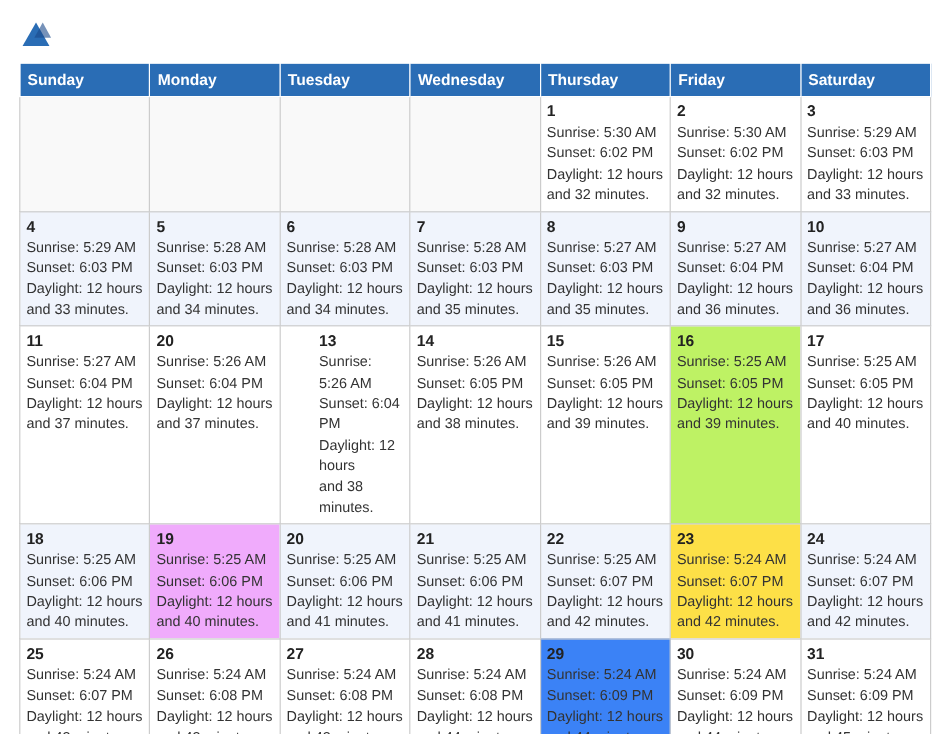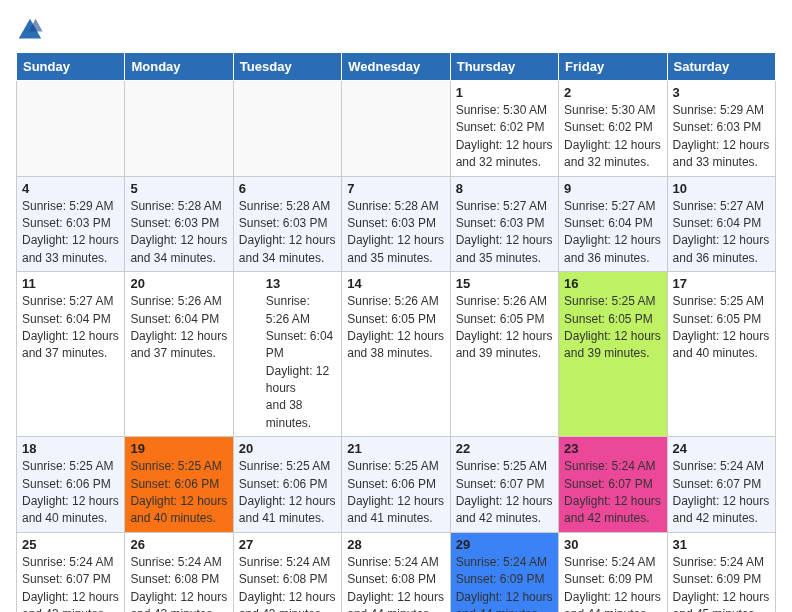--- a/index.html
+++ b/index.html
@@ -207,37 +207,37 @@
         <td style="background: rgb(255, 255, 255);">
           <span class="day-num">17</span>
           <div class="day-info">Sunrise: 5:25 AM<br>Sunset: 6:05 PM<br>Daylight: 12 hours<br>and 40 minutes.</div>
         </td>
       </tr>
       <tr>
         <td style="background: rgb(240, 244, 252);">
           <span class="day-num">18</span>
           <div class="day-info">Sunrise: 5:25 AM<br>Sunset: 6:06 PM<br>Daylight: 12 hours<br>and 40 minutes.</div>
         </td>
-        <td style="background: #f97316;">
+        <td style="background: #f0abfc;">
           <span class="day-num">19</span>
           <div class="day-info">Sunrise: 5:25 AM<br>Sunset: 6:06 PM<br>Daylight: 12 hours<br>and 40 minutes.</div>
         </td>
         <td style="background: rgb(240, 244, 252); margin-left: 46px;">
           <span class="day-num">20</span>
           <div class="day-info">Sunrise: 5:25 AM<br>Sunset: 6:06 PM<br>Daylight: 12 hours<br>and 41 minutes.</div>
         </td>
         <td style="background: rgb(240, 244, 252); margin-top: 43px;">
           <span class="day-num">21</span>
           <div class="day-info">Sunrise: 5:25 AM<br>Sunset: 6:06 PM<br>Daylight: 12 hours<br>and 41 minutes.</div>
         </td>
         <td style="background: rgb(240, 244, 252);">
           <span class="day-num">22</span>
           <div class="day-info">Sunrise: 5:25 AM<br>Sunset: 6:07 PM<br>Daylight: 12 hours<br>and 42 minutes.</div>
         </td>
-        <td style="background: #ec4899;">
+        <td style="background: #fde047;">
           <span class="day-num">23</span>
           <div class="day-info">Sunrise: 5:24 AM<br>Sunset: 6:07 PM<br>Daylight: 12 hours<br>and 42 minutes.</div>
         </td>
         <td style="background: rgb(240, 244, 252);">
           <span class="day-num">24</span>
           <div class="day-info">Sunrise: 5:24 AM<br>Sunset: 6:07 PM<br>Daylight: 12 hours<br>and 42 minutes.</div>
         </td>
       </tr>
       <tr>
         <td style="background: rgb(255, 255, 255);">

